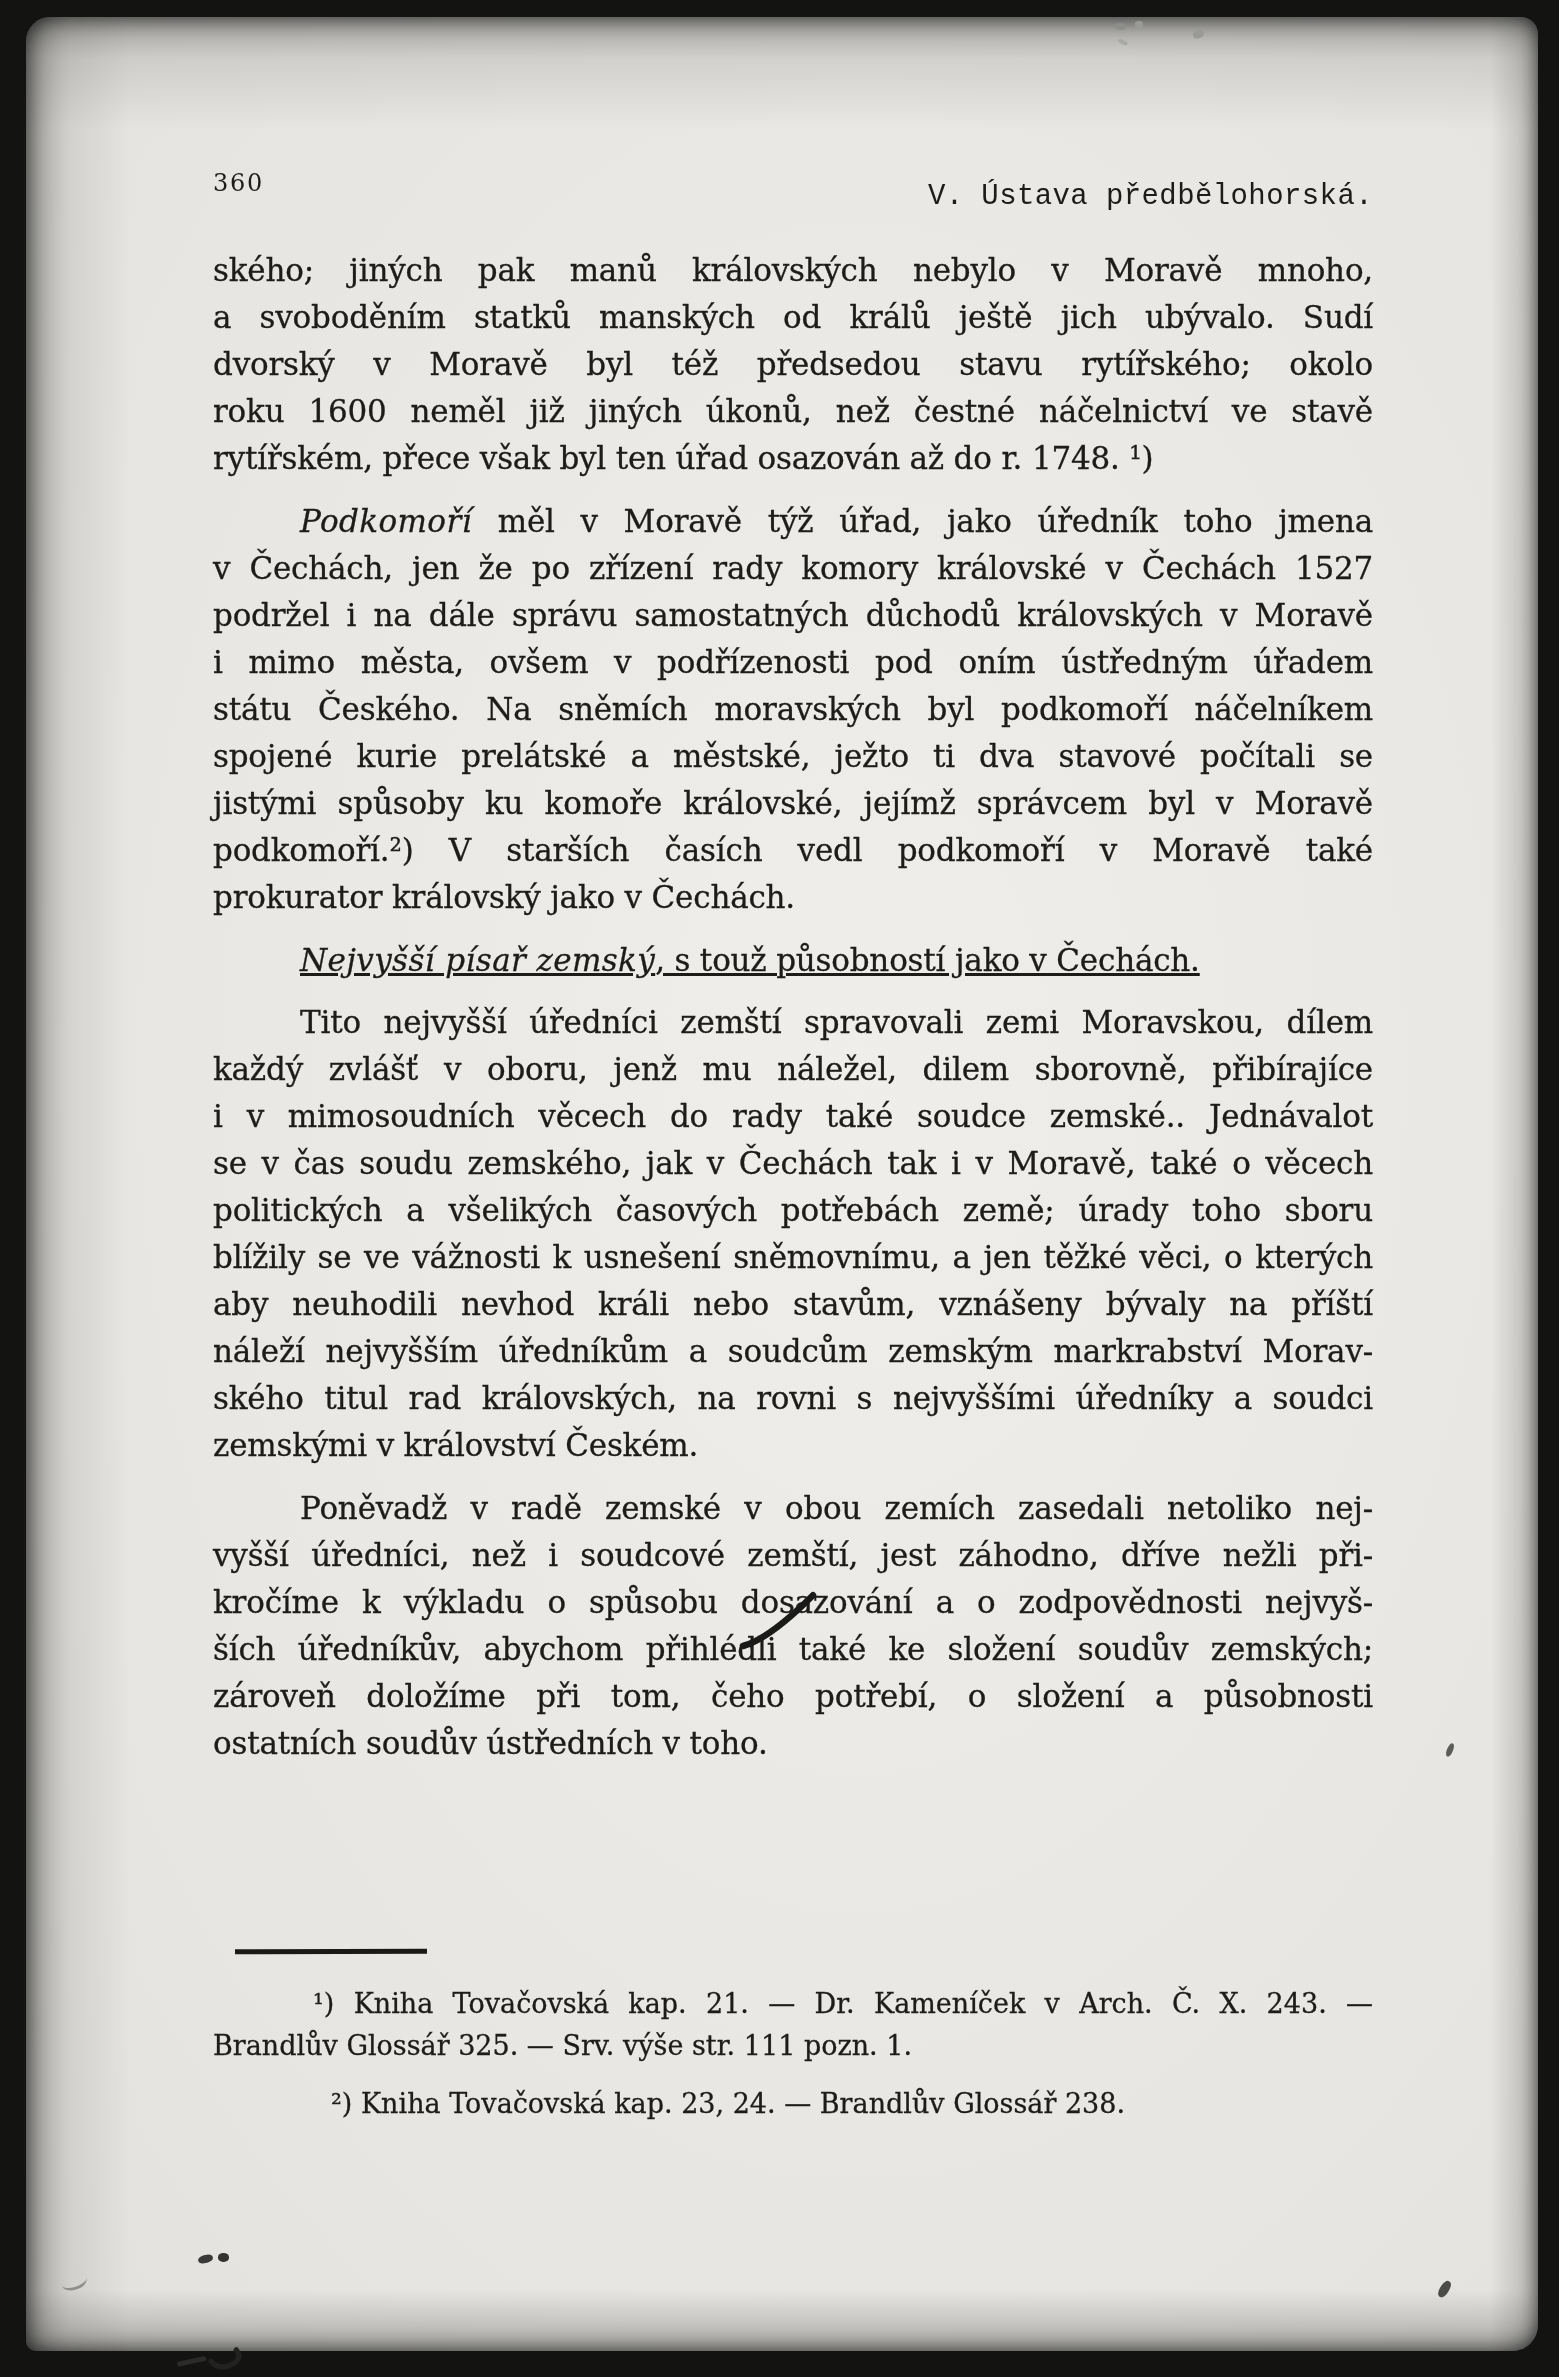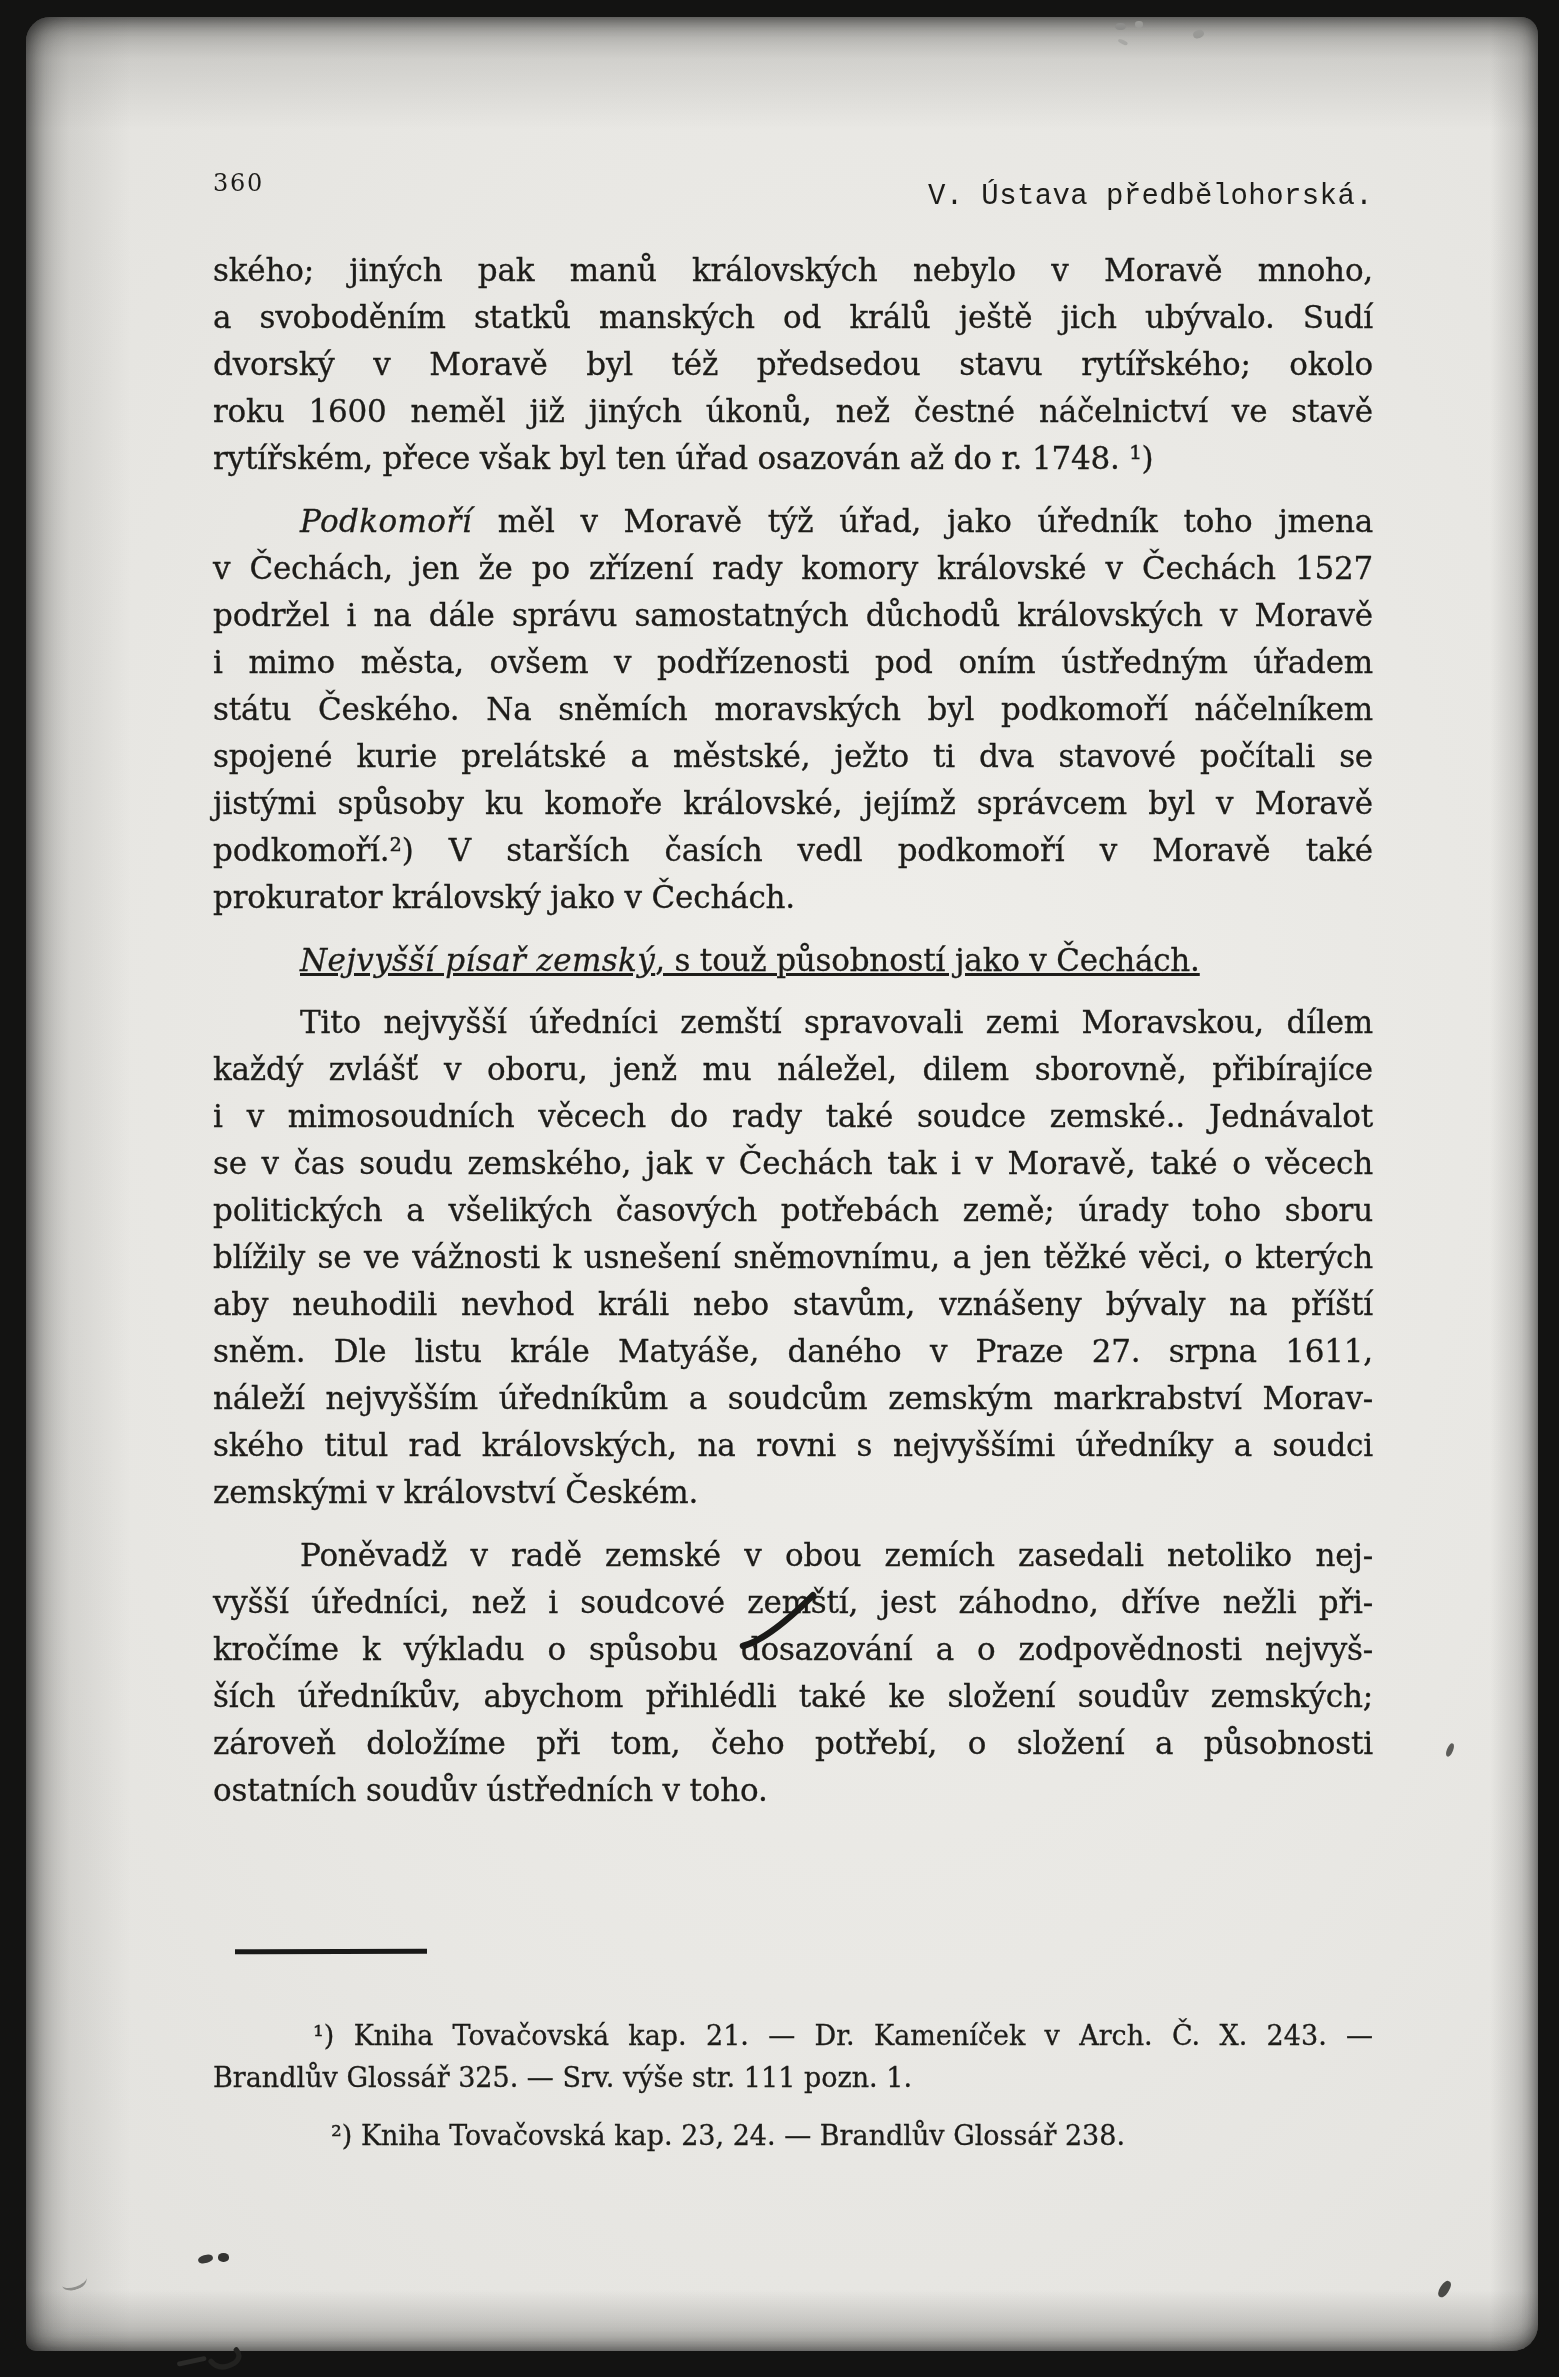--- a/index.html
+++ b/index.html
@@ -108,39 +108,38 @@
           <div class="line nj" style="padding-left: 87px; text-decoration: underline;"><em>Nejvyšší písař zemský</em>, s touž působností jako v Čechách.</div>
         </div>
         <div class="para">
           <div class="line" style="padding-left: 87px;">Tito nejvyšší úředníci zemští spravovali zemi Moravskou, dílem</div>
           <div class="line">každý zvlášť v oboru, jenž mu náležel, dilem sborovně, přibírajíce</div>
           <div class="line">i v mimosoudních věcech do rady také soudce zemské.. Jednávalot</div>
           <div class="line">se v čas soudu zemského, jak v Čechách tak i v Moravě, také o věcech</div>
           <div class="line">politických a všelikých časových potřebách země; úrady toho sboru</div>
           <div class="line">blížily se ve vážnosti k usnešení sněmovnímu, a jen těžké věci, o kterých</div>
           <div class="line">aby neuhodili nevhod králi nebo stavům, vznášeny bývaly na příští</div>
-          <div class="line">sněm. Dle listu krále Matyáše, daného v Praze 27. srpna 1611,</div>
           <div class="line">náleží nejvyšším úředníkům a soudcům zemským markrabství Morav-</div>
           <div class="line">ského titul rad královských, na rovni s nejvyššími úředníky a soudci</div>
           <div class="line nj">zemskými v království Českém.</div>
         </div>
         <div class="para">
           <div class="line" style="padding-left: 87px;">Poněvadž v radě zemské v obou zemích zasedali netoliko nej-</div>
           <div class="line">vyšší úředníci, než i soudcové zemští, jest záhodno, dříve nežli při-</div>
           <div class="line">kročíme k výkladu o spůsobu dosazování a o zodpovědnosti nejvyš-</div>
           <div class="line">ších úředníkův, abychom přihlédli také ke složení soudův zemských;</div>
           <div class="line">zároveň doložíme při tom, čeho potřebí, o složení a působnosti</div>
           <div class="line nj">ostatních soudův ústředních v toho.</div>
         </div>
       </div>
 
     <div class="fn-divider"></div>
     <div class="footnotes" id="footnotes">
         <div class="para">
-          <div class="line" style="padding-left: 100px; margin-top: 32px;">¹) Kniha Tovačovská kap. 21. — Dr. Kameníček v Arch. Č. X. 243. —</div>
+          <div class="line" style="padding-left: 100px;">¹) Kniha Tovačovská kap. 21. — Dr. Kameníček v Arch. Č. X. 243. —</div>
           <div class="line nj">Brandlův Glossář 325. — Srv. výše str. 111 pozn. 1.</div>
         </div>
         <div class="para">
           <div class="line nj" style="padding-left: 118px;">²) Kniha Tovačovská kap. 23, 24. — Brandlův Glossář 238.</div>
         </div>
       </div>
   </div>
 
   <svg class="mark" style="left:710px;top:1573px;" width="84" height="63" viewBox="0 0 96 72">
     <path d="M8,64 C30,58 58,36 88,6" fill="none" stroke="#1a1a18" stroke-width="7.5" stroke-linecap="round"></path>

